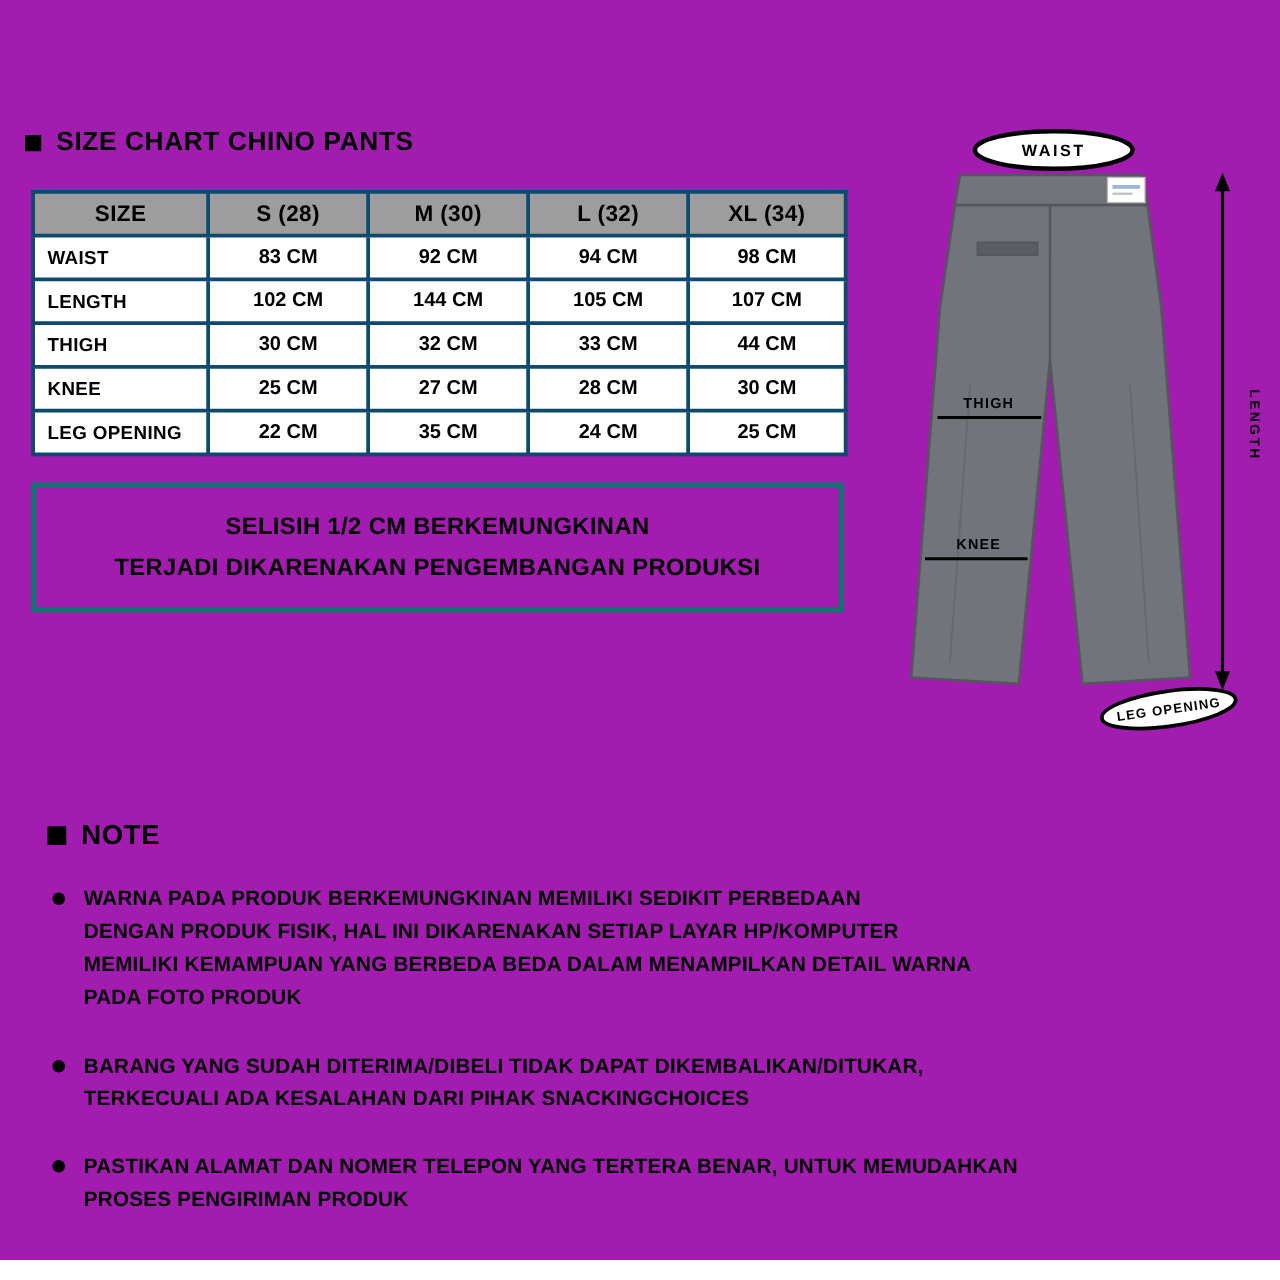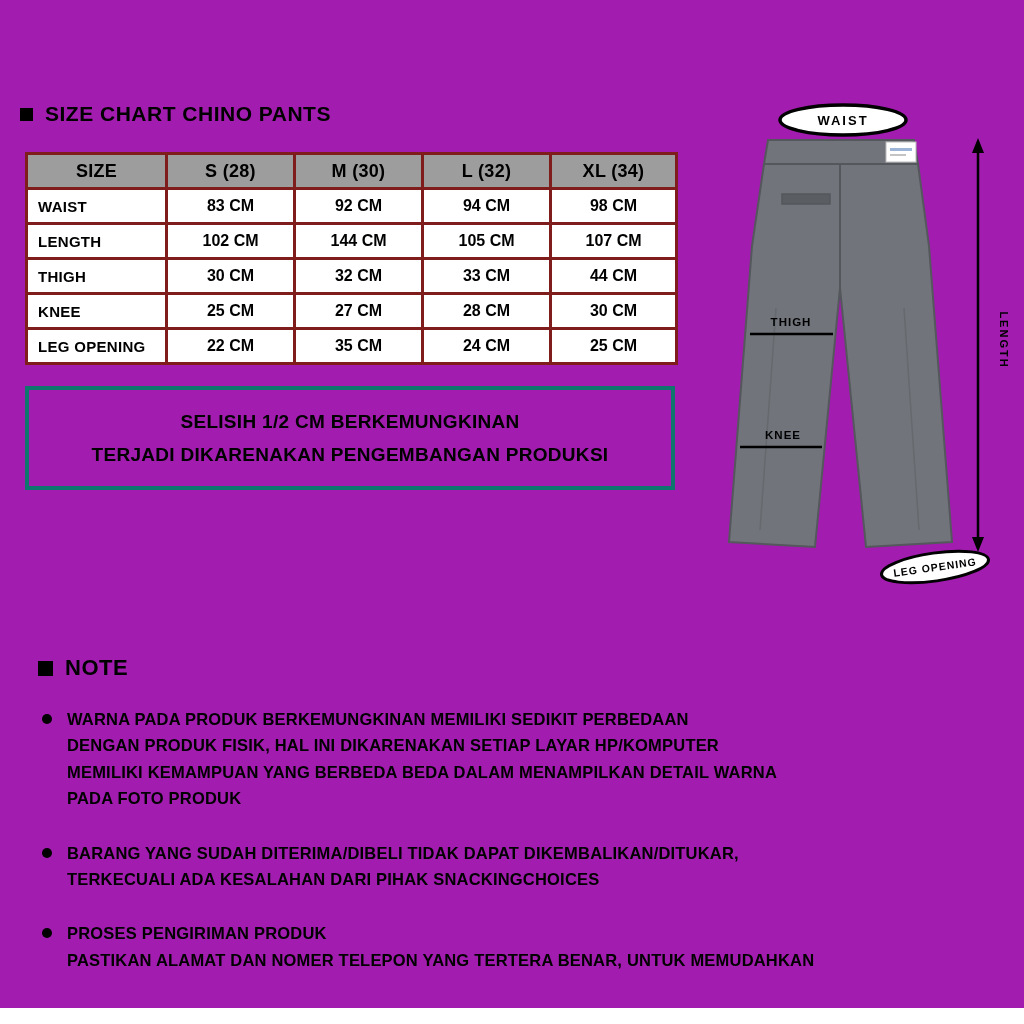--- a/index.html
+++ b/index.html
@@ -9,21 +9,21 @@
 
   .heading { position:absolute; display:flex; align-items:center; gap:12px; font-weight:bold; }
   .sq { display:inline-block; background:#000; flex:0 0 auto; }
   #sc-heading { left:20px; top:102px; font-size:21px; letter-spacing:.5px; }
   #sc-heading .sq { width:13px; height:13px; }
   #note-heading { left:38px; top:655px; font-size:22px; letter-spacing:.5px; }
   #note-heading .sq { width:15px; height:15px; }
 
   table.size-table { position:absolute; left:25px; top:152px; width:650px;
     border-collapse:collapse; table-layout:fixed; text-align:center; }
-  .size-table th, .size-table td { border:3px solid #7f1d1d; height:35px; font-weight:bold; background:#fff; }
+  .size-table th, .size-table td { border:3px solid #0c4a6e; height:35px; font-weight:bold; background:#fff; }
   .size-table th { background:var(--table_header_bg,#9d9d9d); font-size:18px; letter-spacing:.3px; }
   .size-table td { font-size:16px; }
   .size-table td.rowlabel { text-align:left; padding-left:10px; font-size:15px; letter-spacing:.3px; }
 
   .disclaimer { position:absolute; left:25px; top:386px; width:650px; height:104px;
     border:4px solid #0f766e; display:flex; flex-direction:column; align-items:center;
     justify-content:center; font-weight:bold; font-size:19px; line-height:1.75;
     text-align:center; letter-spacing:.3px; }
 
   .pants-wrap { position:absolute; left:688px; top:98px; width:336px; height:506px; }
@@ -175,19 +175,19 @@
       <span class="dot"></span>
       <div class="lines">
         <div>BARANG YANG SUDAH DITERIMA/DIBELI TIDAK DAPAT DIKEMBALIKAN/DITUKAR,</div>
         <div>TERKECUALI ADA KESALAHAN DARI PIHAK SNACKINGCHOICES</div>
       </div>
     </div>
 
     <div class="note-item">
       <span class="dot"></span>
       <div class="lines">
+        <div>PASTIKAN ALAMAT DAN NOMER TELEPON YANG TERTERA BENAR, UNTUK MEMUDAHKAN</div>
         <div>PROSES PENGIRIMAN PRODUK</div>
-        <div>PASTIKAN ALAMAT DAN NOMER TELEPON YANG TERTERA BENAR, UNTUK MEMUDAHKAN</div>
       </div>
     </div>
 
   </div>
 </div>
 
 </body></html>

